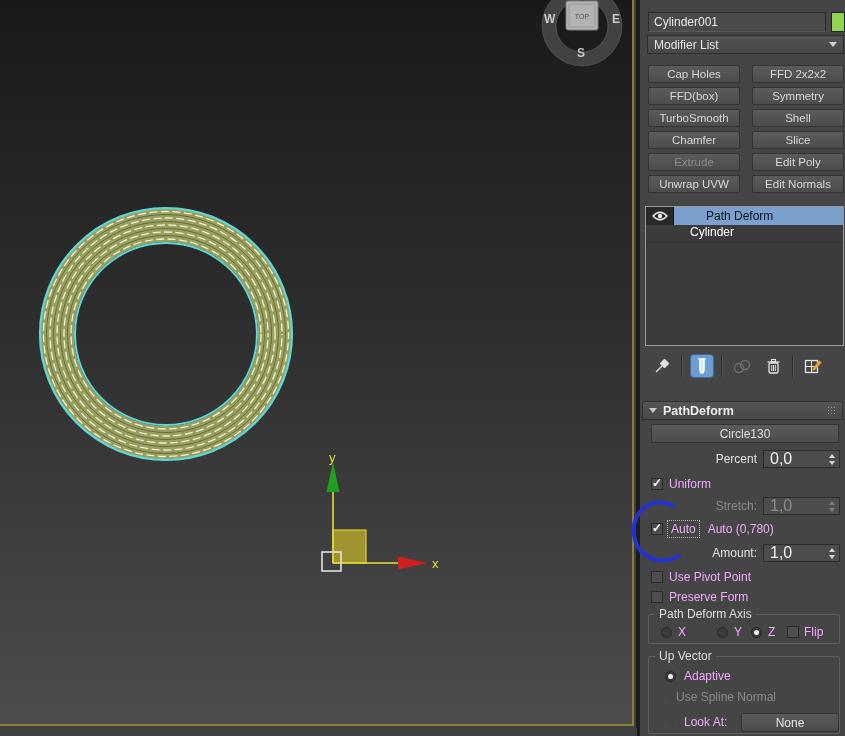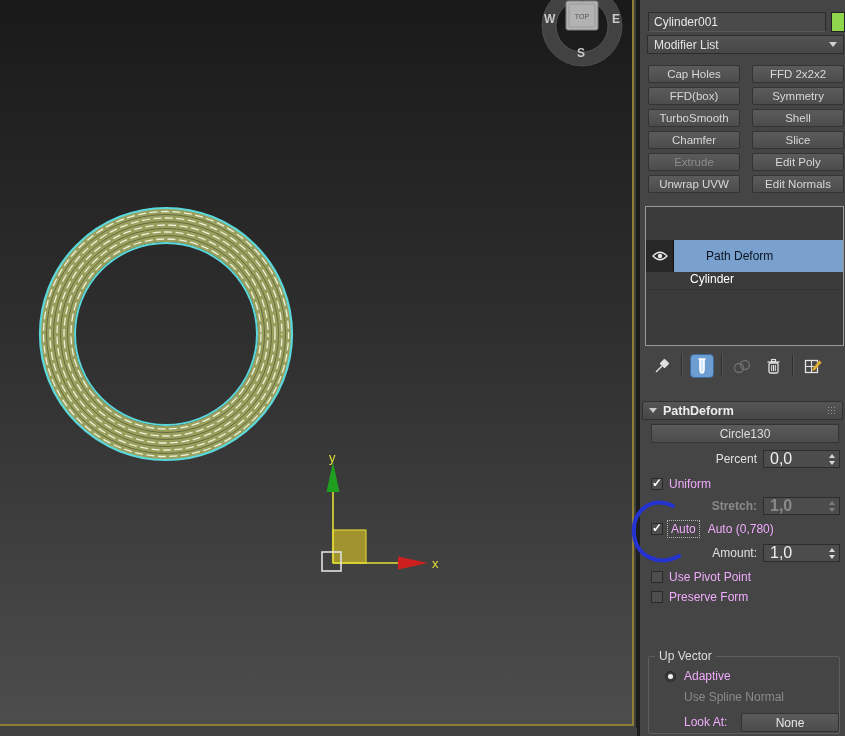--- a/index.html
+++ b/index.html
@@ -61,21 +61,21 @@
     font-size:11.5px; display:flex; align-items:center; justify-content:center;
     cursor:pointer; white-space:nowrap;
   }
   .mod-btn.disabled { color:#8c8c8c; cursor:default; }
 
   
   #stack {
     position:absolute; left:5px; top:206px; width:199px; height:140px;
     background:#3b3b3b; border:1px solid #9a9a9a;
   }
-  .stack-row { display:flex; height:32px; align-items:stretch; font-size:12px;margin-top:33px; }
+  .stack-row { display:flex; height:18px; align-items:stretch; font-size:12px; }
   .eye-cell {
     width:28px; background:#282828; border-right:1px solid #111;
     display:flex; align-items:center; justify-content:center;
   }
   .stack-label-sel {
     flex:1; background:#7aa1cd; color:#0a1422; display:flex; align-items:center;
     padding-left:32px; font-size:12px;
   }
   .stack-row2 { height:18px; display:flex; align-items:flex-start; padding-left:44px; color:#ffffff; border-bottom:1px solid #333; }
 
@@ -314,21 +314,21 @@
             <i class="dn"></i>
           </span>
       </div>
     </div>
 
     <div class="cb-row" style="left:11px; top:477px;">
       <span class="cb checked"></span>
       <span class="cb-label">Uniform</span>
     </div>
 
-    <div class="param-row" style="top:497px;font-weight:bold;">
+    <div class="param-row" style="top:497px;">
       <span class="param-label disabled">Stretch:</span>
       <div class="spin-field disabled">
         <span class="spin-val">1,0</span>
         <span class="spin-arrows">
             <i class="up"></i>
             <i class="dn"></i>
           </span>
       </div>
     </div>
 
@@ -352,28 +352,47 @@
     <div class="cb-row" style="left:11px; top:570px;">
       <span class="cb"></span>
       <span class="cb-label">Use Pivot Point</span>
     </div>
 
     <div class="cb-row" style="left:11px; top:590px;">
       <span class="cb"></span>
       <span class="cb-label">Preserve Form</span>
     </div>
 
+    <div class="groupbox" style="left:8px; top:614px; width:192px; height:30px;">
+      <span class="gb-title">Path Deform Axis</span>
+      <div style="position:absolute; left:12px; top:10px; display:flex; align-items:center; gap:6px;">
+        <span class="radio"></span>
+        <span class="cb-label">X</span>
+      </div>
+      <div style="position:absolute; left:68px; top:10px; display:flex; align-items:center; gap:6px;">
+        <span class="radio"></span>
+        <span class="cb-label">Y</span>
+      </div>
+      <div style="position:absolute; left:102px; top:10px; display:flex; align-items:center; gap:6px;">
+        <span class="radio sel"></span>
+        <span class="cb-label">Z</span>
+      </div>
+      <div style="position:absolute; left:138px; top:10px; display:flex; align-items:center; gap:5px;">
+        <span class="cb"></span>
+        <span class="cb-label">Flip</span>
+      </div>
+    </div>
 
     <div class="groupbox" style="left:8px; top:656px; width:192px; height:78px;">
       <span class="gb-title">Up Vector</span>
       <div style="position:absolute; left:16px; top:12px; display:flex; align-items:center; gap:8px;">
         <span class="radio sel"></span>
         <span class="cb-label">Adaptive</span>
       </div>
-      <div style="position:absolute; left:16px; top:33px; display:flex; align-items:flex-end; gap:8px;">
+      <div style="position:absolute; left:16px; top:33px; display:flex; align-items:flex-end; ">
         <span class="radio disabled"></span>
         <span class="cb-label disabled">Use Spline Normal</span>
       </div>
       <div style="position:absolute; left:16px; top:58px; display:flex; align-items:center; gap:8px;">
         <span class="radio disabled"></span>
         <span class="cb-label">Look At:</span>
       </div>
       <div id="none-btn">
         <span>None</span>
       </div>

